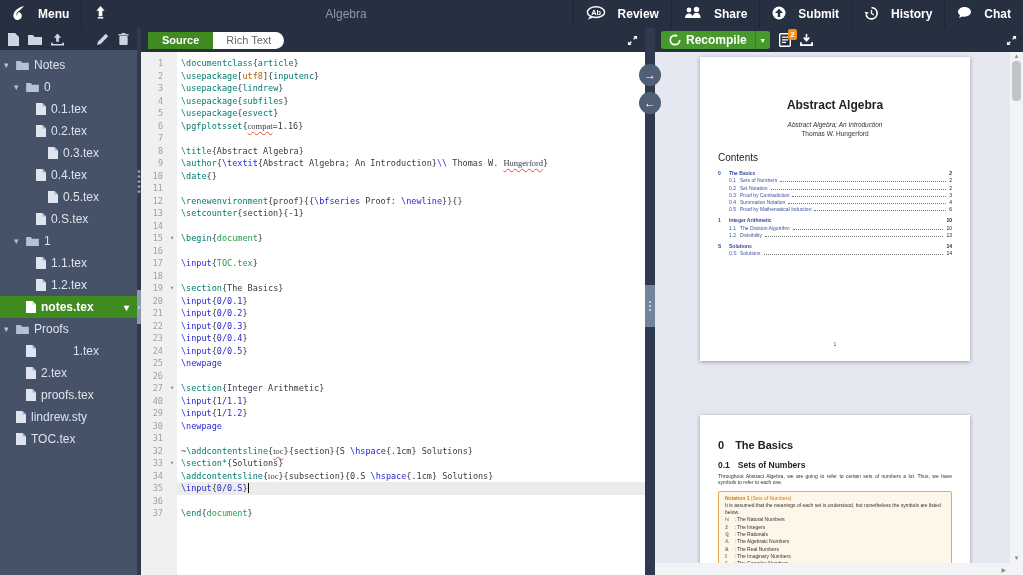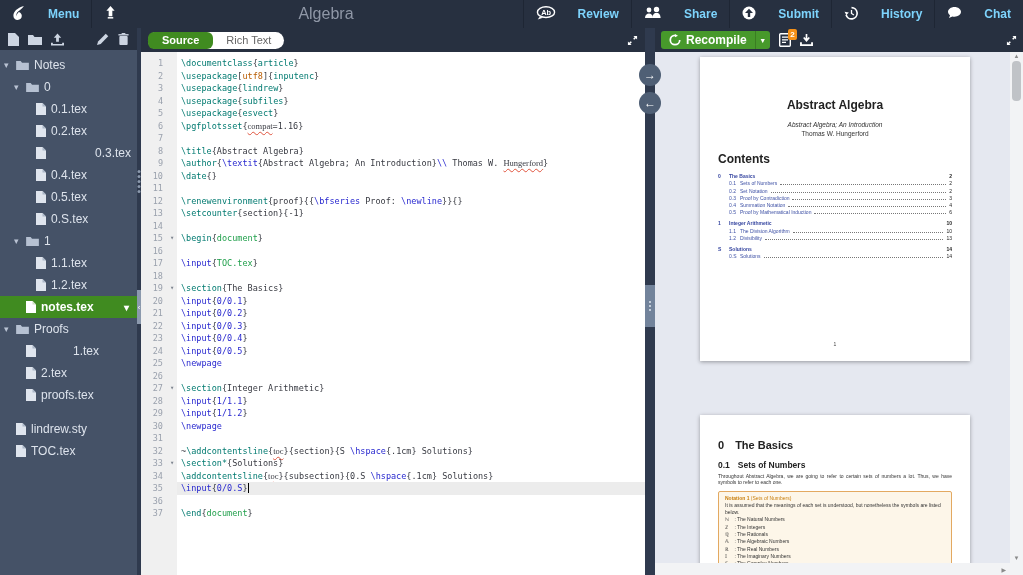--- a/index.html
+++ b/index.html
@@ -1,26 +1,26 @@
 <!DOCTYPE html>
 <html><head>
 <meta charset="utf-8">
 <style>
   * { margin:0; padding:0; box-sizing:border-box; }
   html,body { width:1023px; height:575px; overflow:hidden; background:#fff;
               font-family:"Liberation Sans", sans-serif; }
 
   
   .topbar { height:28px; background:#273040; display:flex; align-items:stretch; }
-  .tb-btn { display:flex; align-items:center; gap:22px; padding:0 12px; background:none;
-            border:none; color:#7dd3fc; font:bold 12px "Liberation Sans",sans-serif; cursor:pointer;text-align:right; }
+  .tb-btn { display:flex; align-items:center; gap:12px; padding:0 12px; background:none;
+            border:none; color:#ffffff; font:bold 12px "Liberation Sans",sans-serif; cursor:pointer;text-align:right; }
   .tb-left { display:flex; }
   .tb-left .up-btn { border-left:1px solid #1e2634; padding:0 13px; }
   .tb-title { flex:1; display:flex; align-items:center; justify-content:center;
-              color:#8f97a6; font-size:16px; }
+              color:#8f97a6; font-size:12px; }
   .tb-actions { display:flex; }
   .tb-actions .tb-btn { border-left:1px solid #1e2634; }
 
   
   .main { display:flex; height:547px; }
 
   
   .filetree { width:137px; background:#455267; display:flex; flex-direction:column; flex:none; }
   .ft-toolbar { height:22px; background:#273040; display:flex; align-items:center;
                 padding:0 8px; gap:9px; flex:none; }
@@ -52,21 +52,21 @@
           border-radius:50%; background:#4f5f75; color:#fff; border:none; font-size:12px;
           line-height:20px; text-align:center; cursor:pointer; z-index:5; }
   .b-right { top:36px; }
   .b-left  { top:64px; }
 
   
   .editor { width:504px; display:flex; flex-direction:column; flex:none; background:#fff; }
   .editor-toolbar { height:24px; background:#273040; display:flex; align-items:center;
                     padding:0 7px; flex:none; }
   .mode-toggle { background:#fff; border-radius:10px; display:flex; height:17px; align-items:stretch; }
-  .mt-source { background:#408b20; color:#fff; border:none; border-radius:6px; padding:0 14px;
+  .mt-source { background:#408b20; color:#fff; border:none; border-radius:0; padding:0 14px;
                font:bold 11px "Liberation Sans",sans-serif; cursor:pointer; }
   .mt-rich { background:transparent; color:#666; border:none; padding:0 13px;
              font:11px "Liberation Sans",sans-serif; cursor:pointer; }
   .icon-btn { background:none; border:none; cursor:pointer; display:flex; align-items:center; }
   .ml-auto { margin-left:auto; }
 
   .code-area { flex:1; overflow:hidden; padding-top:5px;
                font:8.5px/12.5px "DejaVu Sans Mono",monospace; color:#383a42;
                background:linear-gradient(to right,#f0f0f0 36px,#fff 36px); }
   .cl { display:flex; height:12.5px; }
@@ -97,21 +97,21 @@
            font:bold 8px "Liberation Sans",sans-serif; padding:1px 2px; border-radius:2px; }
   .pdf-viewport { flex:1; background:#e5e8f0; position:relative; overflow:hidden; }
   .page { position:absolute; left:45px; width:270px; background:#fff;
           box-shadow:0 1px 4px rgba(0,0,0,.35); color:#222; }
   .page1 { top:5px; height:304px; padding:0 18px; }
   .page2 { top:363px; height:230px; padding:0 18px; }
 
   .p1-title { margin-top:41px; text-align:center; font-weight:bold; font-size:12px; }
   .p1-sub { margin-top:9px; text-align:center; font-style:italic; font-size:6.5px; color:#333; }
   .p1-author { margin-top:2px; text-align:center; font-size:6.5px; color:#333; }
-  .p1-contents { margin-top:15px; font-weight:bold; font-size:12px; }
+  .p1-contents { margin-top:15px; font-weight:normal; font-size:10px; }
   .toc { margin-top:6px; font-size:5px; color:#3e51a5; }
   .toc-row { display:flex; align-items:flex-end; height:7.2px; cursor:pointer; }
   .toc-row.toc-sec { font-weight:bold; margin-top:4px; color:#3646a0; }
   .toc-num { width:11px; flex:none; }
   .toc-row:not(.toc-sec) { padding-left:11px; }
   .toc-dots { flex:1; border-bottom:1px dotted #777; margin:0 3px 1px 3px; }
   .toc-fill { flex:1; }
   .toc-page { color:#222; }
   .p1-num { position:absolute; bottom:14px; left:0; right:0; text-align:center; font-size:5px; color:#444; }
 
@@ -274,39 +274,39 @@
           </div>
           <div class="trow" style="padding-left: 36px;">
             <span class="ticon">
               <svg width="10" height="12" viewBox="0 0 10 12">
                 <path d="M0 0h6.5L10 3.5V12H0z" fill="#dfe5ee"></path>
                 <path d="M6.5 0L10 3.5H6.5z" fill="#aab6c6"></path>
               </svg>
             </span>
             <span class="tlabel">0.2.tex</span>
           </div>
-          <div class="trow" style="padding-left: 36px; gap: 44px;">
+          <div class="trow" style="padding-left: 48px;">
             <span class="ticon">
               <svg width="10" height="12" viewBox="0 0 10 12">
                 <path d="M0 0h6.5L10 3.5V12H0z" fill="#dfe5ee"></path>
                 <path d="M6.5 0L10 3.5H6.5z" fill="#aab6c6"></path>
               </svg>
             </span>
             <span class="tlabel">0.3.tex</span>
           </div>
           <div class="trow" style="padding-left: 36px;">
             <span class="ticon">
               <svg width="10" height="12" viewBox="0 0 10 12">
                 <path d="M0 0h6.5L10 3.5V12H0z" fill="#dfe5ee"></path>
                 <path d="M6.5 0L10 3.5H6.5z" fill="#aab6c6"></path>
               </svg>
             </span>
             <span class="tlabel">0.4.tex</span>
           </div>
-          <div class="trow" style="padding-left: 36px;">
+          <div class="trow" style="padding-left: 48px;">
             <span class="ticon">
               <svg width="10" height="12" viewBox="0 0 10 12">
                 <path d="M0 0h6.5L10 3.5V12H0z" fill="#dfe5ee"></path>
                 <path d="M6.5 0L10 3.5H6.5z" fill="#aab6c6"></path>
               </svg>
             </span>
             <span class="tlabel">0.5.tex</span>
           </div>
           <div class="trow" style="padding-left: 36px;">
             <span class="ticon">
@@ -383,21 +383,21 @@
           </div>
           <div class="trow" style="padding-left: 26px;">
             <span class="ticon">
               <svg width="10" height="12" viewBox="0 0 10 12">
                 <path d="M0 0h6.5L10 3.5V12H0z" fill="#dfe5ee"></path>
                 <path d="M6.5 0L10 3.5H6.5z" fill="#aab6c6"></path>
               </svg>
             </span>
             <span class="tlabel">proofs.tex</span>
           </div>
-          <div class="trow" style="padding-left: 16px; margin-top: 12px;">
+          <div class="trow" style="padding-left: 16px;">
             <span class="ticon">
               <svg width="10" height="12" viewBox="0 0 10 12">
                 <path d="M0 0h6.5L10 3.5V12H0z" fill="#dfe5ee"></path>
                 <path d="M6.5 0L10 3.5H6.5z" fill="#aab6c6"></path>
               </svg>
             </span>
             <span class="tlabel">lindrew.sty</span>
           </div>
           <div class="trow" style="padding-left: 16px;">
             <span class="ticon">
@@ -564,21 +564,21 @@
             <span class="ln">26</span>
             <span class="fold"></span>
             <span class="ct"></span>
           </div>
           <div class="cl">
             <span class="ln">27</span>
             <span class="fold">▾</span>
             <span class="ct"><span class="c-teal">\section</span>{Integer Arithmetic}</span>
           </div>
           <div class="cl">
-            <span class="ln">28</span>
+            <span class="ln">40</span>
             <span class="fold"></span>
             <span class="ct"><span class="c-blue">\input</span>{<span class="c-blue">1/1.1</span>}</span>
           </div>
           <div class="cl">
             <span class="ln">29</span>
             <span class="fold"></span>
             <span class="ct"><span class="c-blue">\input</span>{<span class="c-blue">1/1.2</span>}</span>
           </div>
           <div class="cl">
             <span class="ln">30</span>

